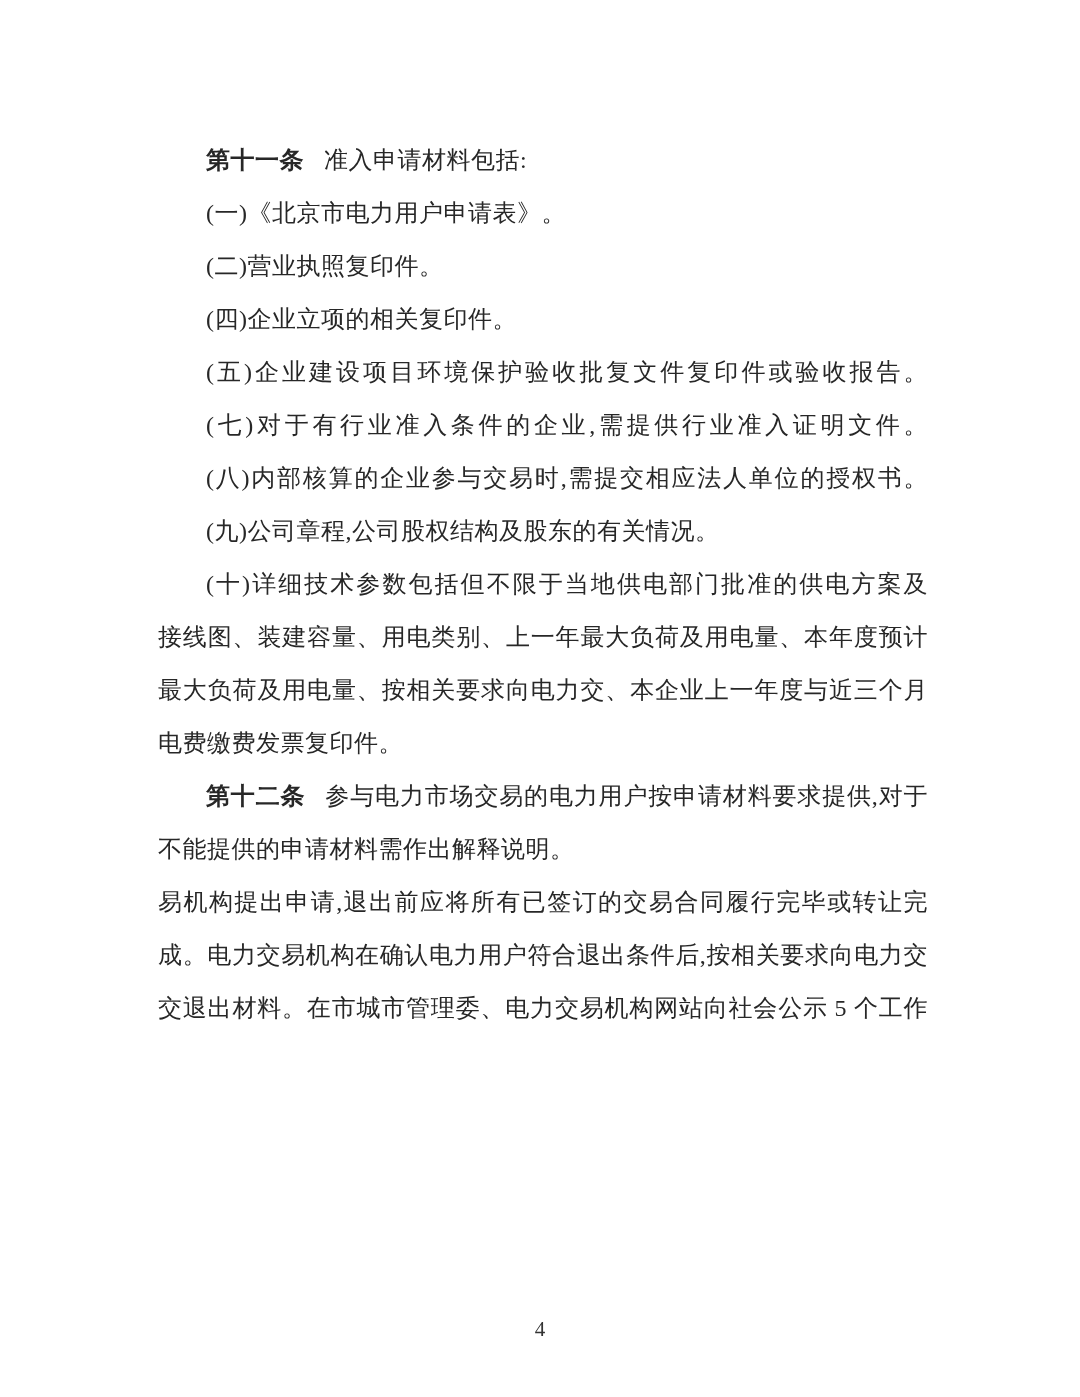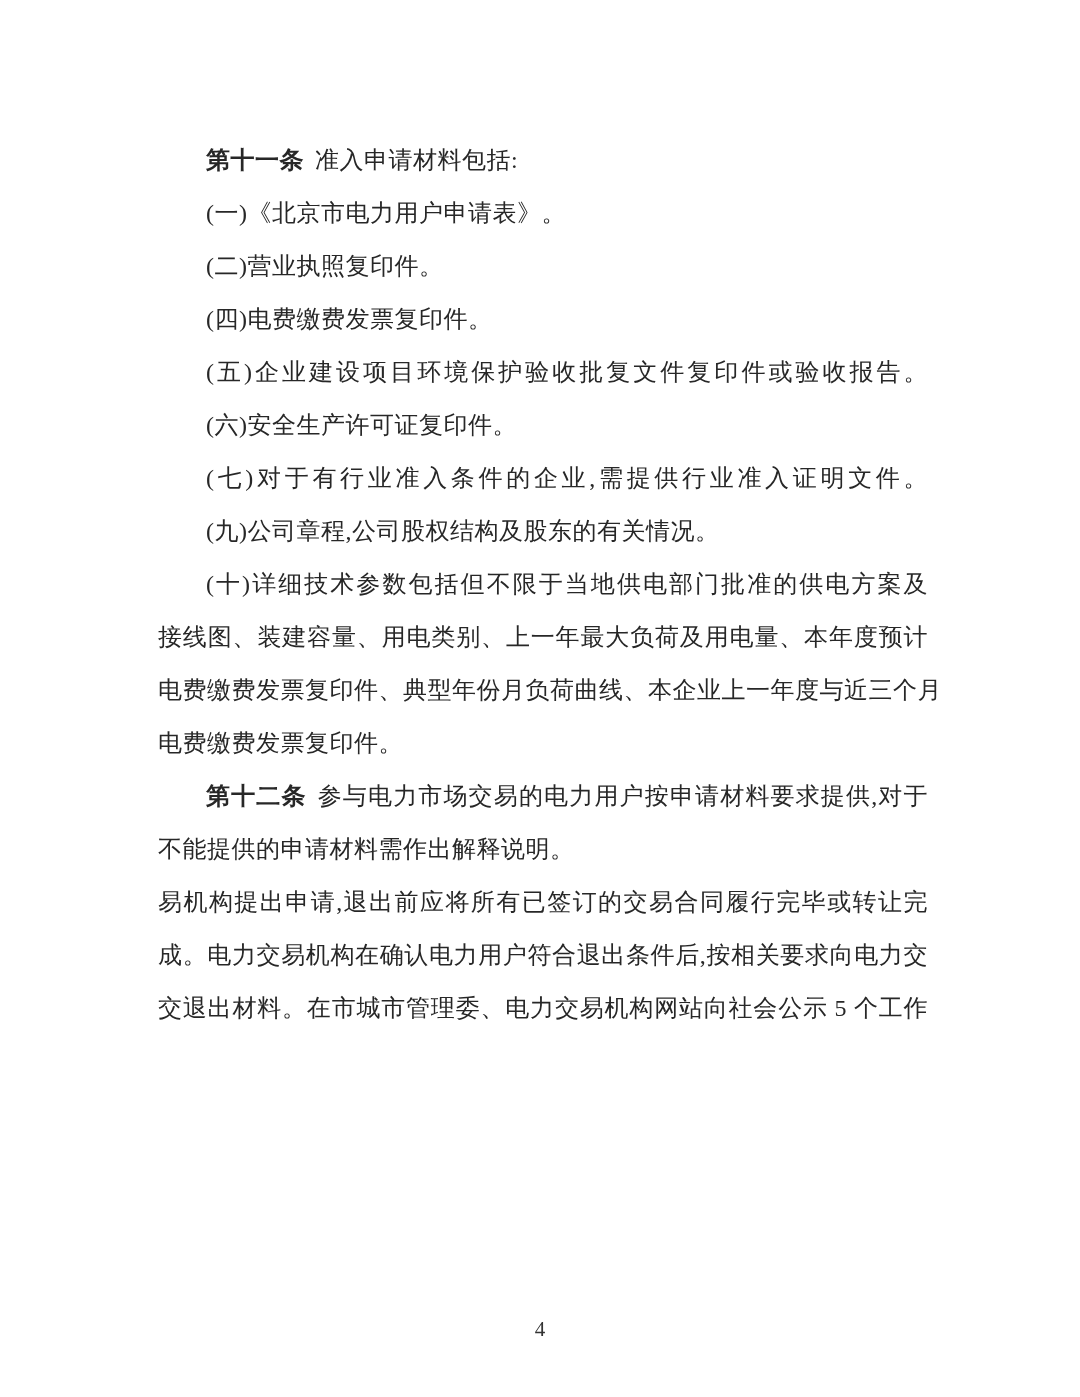--- a/index.html
+++ b/index.html
@@ -25,21 +25,21 @@
     white-space: nowrap;
     letter-spacing: 0.5px;
   }
   .para { text-indent: 48px; }
   .fill {
     text-align: justify;
     text-align-last: justify;
   }
   .art {
     font-weight: bold;
-    margin-right: 11px;
+    margin-right: 20px;
   }
   .footer {
     position: absolute;
     left: 0;
     top: 1314px;
     width: 1080px;
     text-align: center;
     font-size: 21px;
     line-height: 30px;
     color: #333333;
@@ -48,29 +48,29 @@
 </head>
 <body>
 
 <div class="page">
   <div class="text-block">
 
     <div class="line para"><span class="art">第十一条</span><span>准入申请材料包括:</span></div>
 
     <div class="line para"><span>(一)《北京市电力用户申请表》。</span></div>
     <div class="line para"><span>(二)营业执照复印件。</span></div>
-    <div class="line para"><span>(四)电费缴费发票复印件。</span></div>
+    <div class="line para"><span>(四)企业立项的相关复印件。</span></div>
     <div class="line para fill"><span>(五)企业建设项目环境保护验收批复文件复印件或验收报告。</span></div>
-    <div class="line para"><span>(六)安全生产许可证复印件。</span></div>
     <div class="line para fill"><span>(七)对于有行业准入条件的企业,需提供行业准入证明文件。</span></div>
+    <div class="line para fill"><span>(八)内部核算的企业参与交易时,需提交相应法人单位的授权书。</span></div>
     <div class="line para"><span>(九)公司章程,公司股权结构及股东的有关情况。</span></div>
 
     <div class="line para fill"><span>(十)详细技术参数包括但不限于当地供电部门批准的供电方案及</span></div>
     <div class="line fill"><span>接线图、装建容量、用电类别、上一年最大负荷及用电量、本年度预计</span></div>
-    <div class="line fill"><span>电费缴费发票复印件、典型年份月负荷曲线、本企业上一年度与近三个月</span></div>
+    <div class="line fill"><span>最大负荷及用电量、按相关要求向电力交、本企业上一年度与近三个月</span></div>
     <div class="line"><span>电费缴费发票复印件。</span></div>
 
     <div class="line para fill"><span class="art">第十二条</span><span>参与电力市场交易的电力用户按申请材料要求提供,对于</span></div>
     <div class="line"><span>不能提供的申请材料需作出解释说明。</span></div>
 
     <div class="line fill"><span>易机构提出申请,退出前应将所有已签订的交易合同履行完毕或转让完</span></div>
     <div class="line fill"><span>成。电力交易机构在确认电力用户符合退出条件后,按相关要求向电力交</span></div>
     <div class="line fill"><span>交退出材料。在市城市管理委、电力交易机构网站向社会公示 5 个工作</span></div>
 
   </div>

